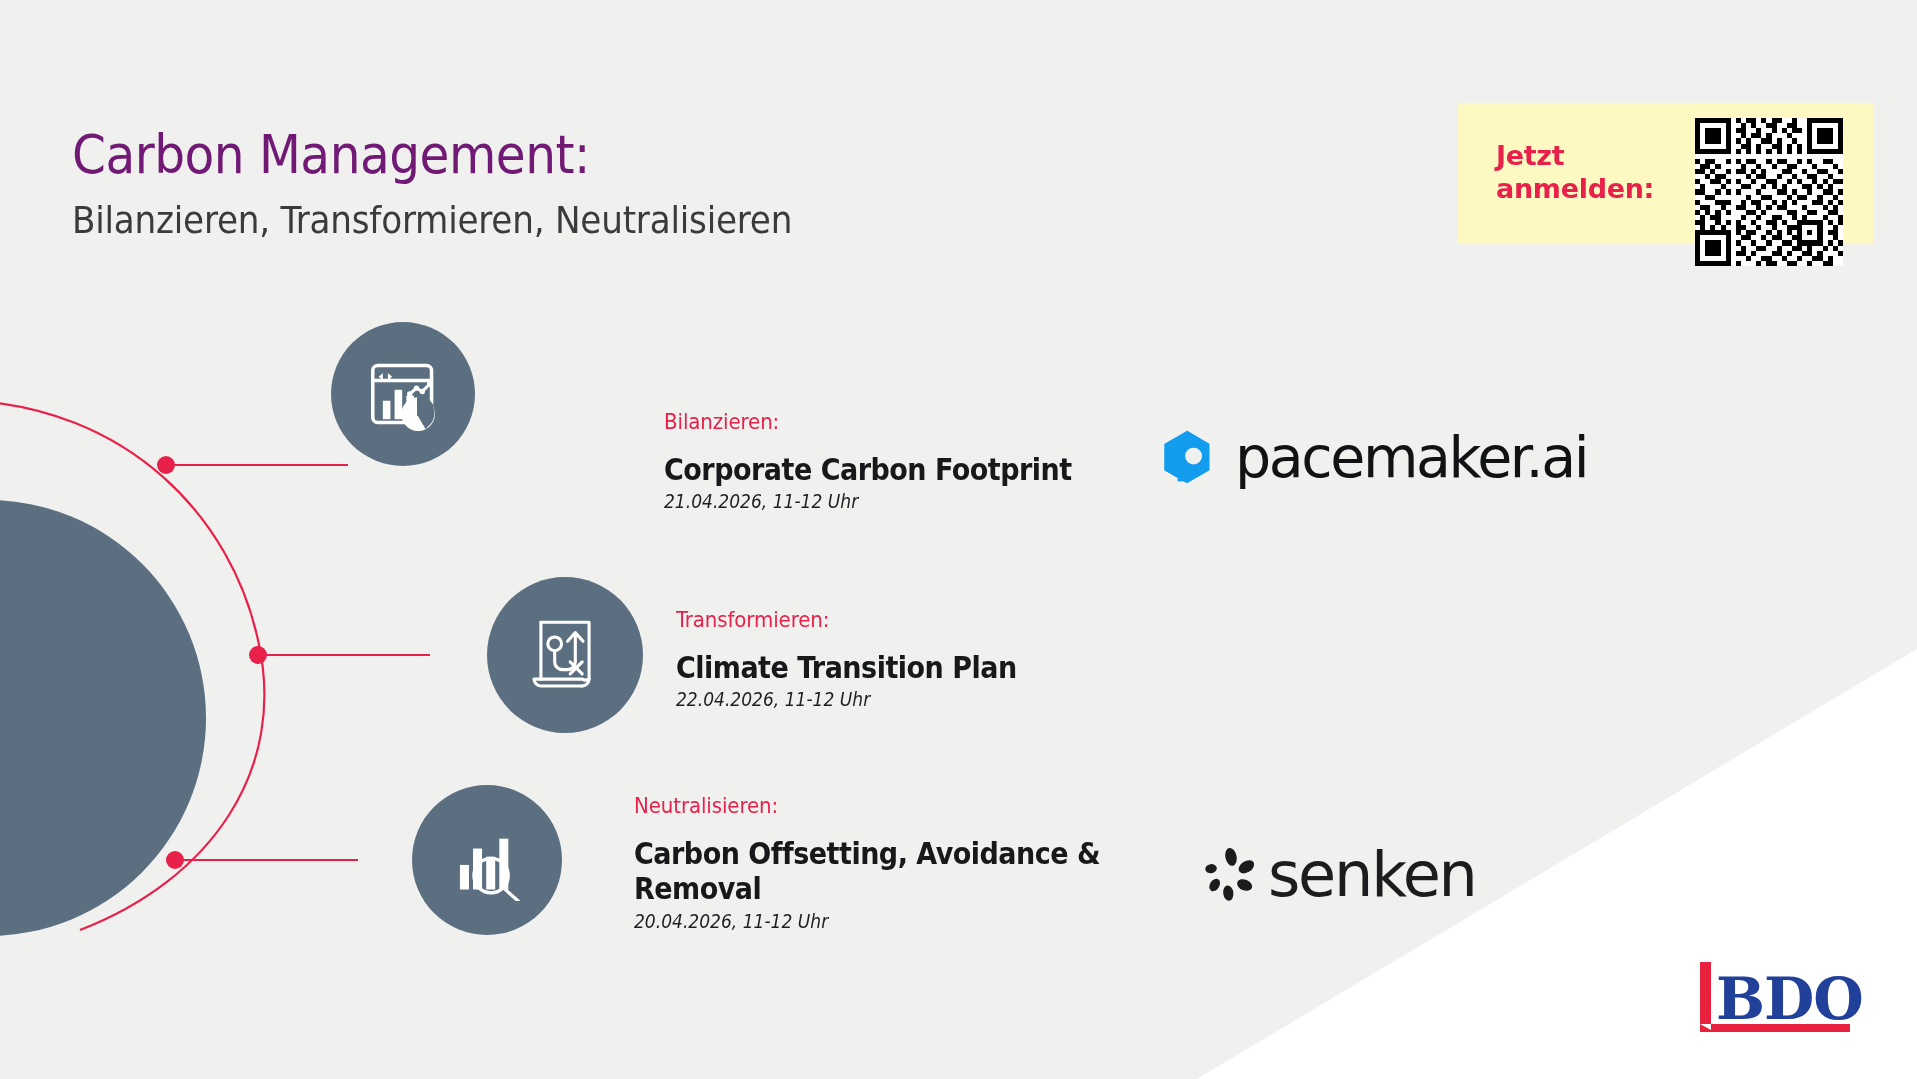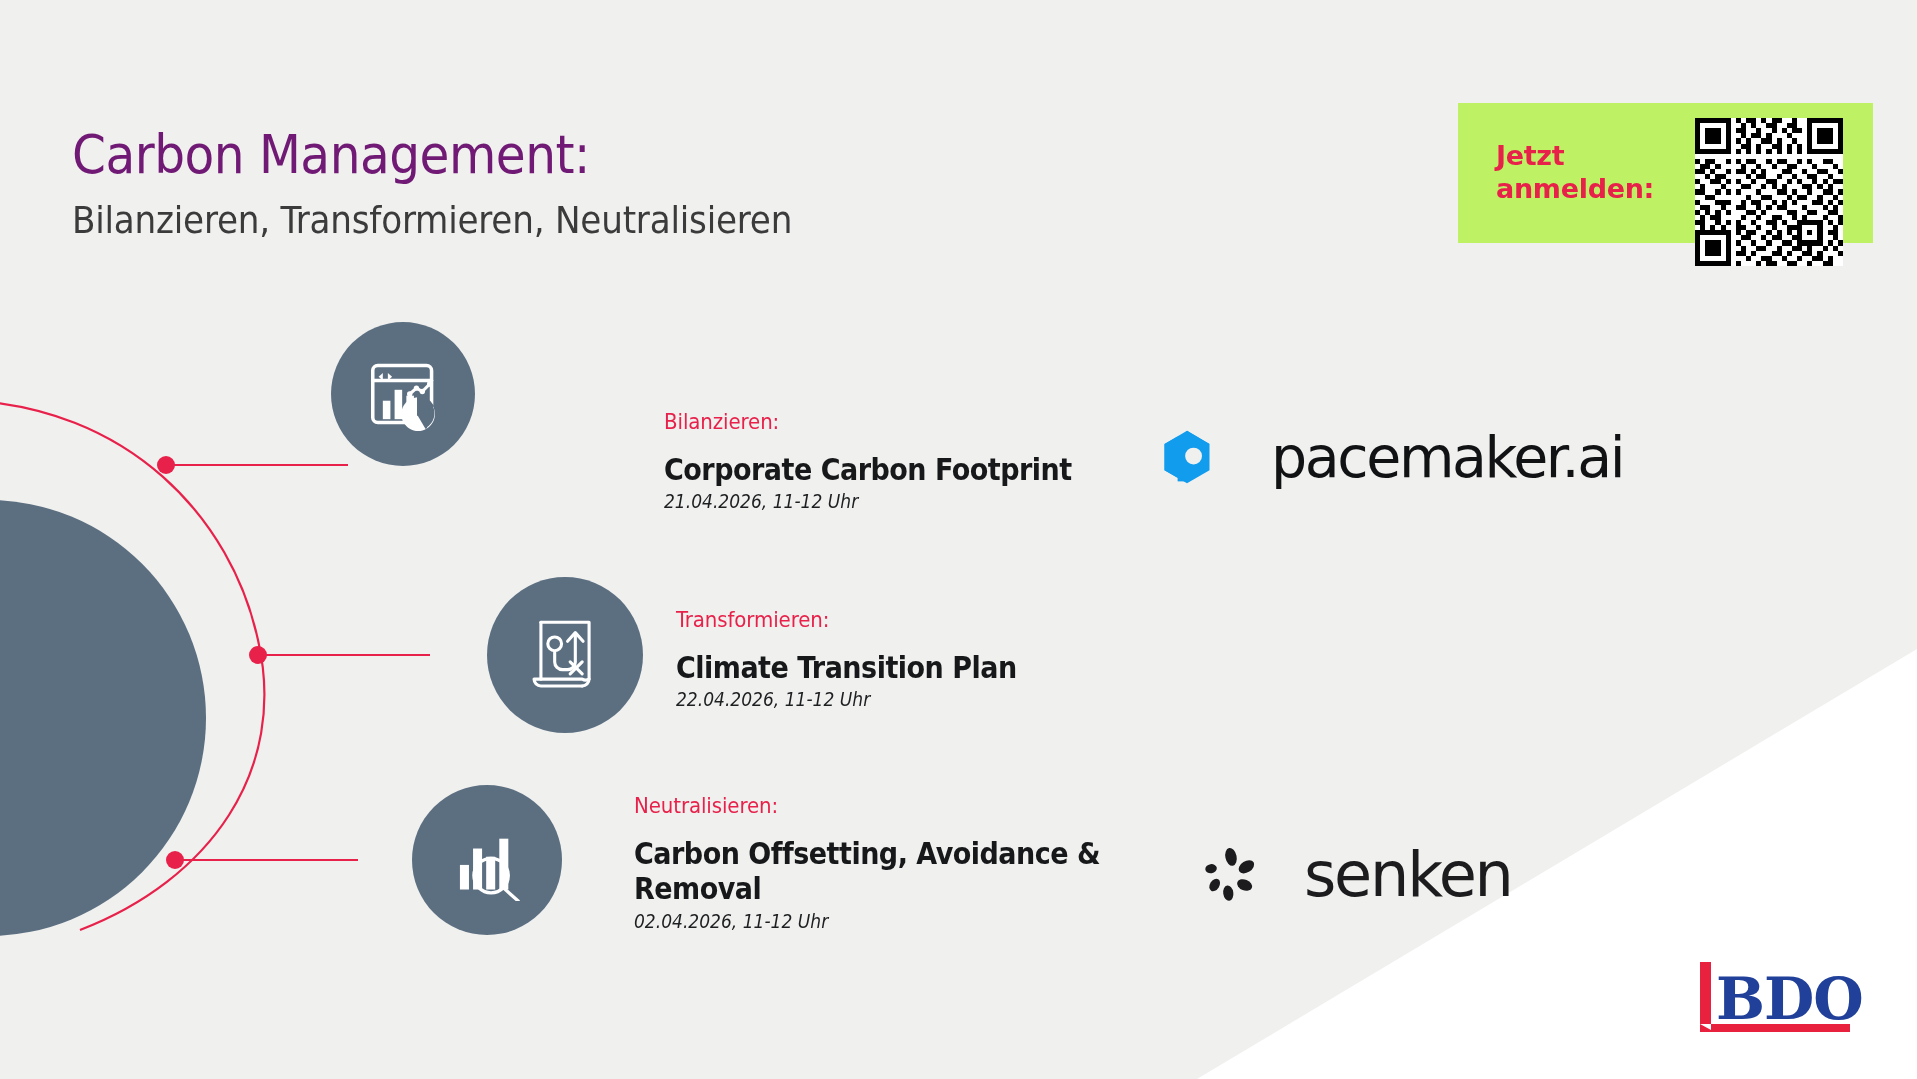--- a/index.html
+++ b/index.html
@@ -26,21 +26,21 @@
   .subline{
     position:absolute;left:72px;top:200px;
     font-size:38px;line-height:1.1;font-weight:400;
     color:#3b3b3b;letter-spacing:-0.2px;white-space:nowrap;
     font-family:"DejaVu Sans Condensed","DejaVu Sans","Liberation Sans",sans-serif;
   }
 
   
   .reg-card{
     position:absolute;left:1458px;top:103px;width:415px;height:140px;
-    background:#bef264;z-index:3;
+    background:#fef9c3;z-index:3;
     display:flex;align-items:center;
   }
   .reg-label{
     margin-left:38px;width:185px;
     font-size:27px;line-height:1.22;font-weight:700;
     color:#e8214a;letter-spacing:-0.3px;
   }
   .qr-wrap{position:absolute;right:18px;top:15px;width:172px;height:148px;}
   .qr-wrap svg{display:block;}
   .badge{
@@ -61,21 +61,21 @@
     font-family:"DejaVu Sans Condensed","DejaVu Sans","Liberation Sans",sans-serif;
   }
   .title.wrap{max-width:560px;}
   .date{
     font-size:19px;font-style:italic;font-weight:400;color:#1d1f21;
     line-height:1.25;margin-top:3px;white-space:nowrap;
     font-family:"DejaVu Sans Condensed","DejaVu Sans","Liberation Sans",sans-serif;
   }
 
   
-  .logo{position:absolute;z-index:4;display:flex;align-items:center;gap:36px;}
+  .logo{position:absolute;z-index:4;display:flex;align-items:center;}
   .logo-text{
     font-size:57px;font-weight:400;color:#111214;letter-spacing:-2.4px;
     font-family:"DejaVu Sans","Liberation Sans",sans-serif;
   }
   .logo-text.senken{font-size:62px;color:#1c1c1e;letter-spacing:-2.2px;}
 
   
   .bdo{position:absolute;left:1700px;top:962px;width:164px;height:76px;z-index:5;}
 </style>
 </head>
@@ -431,21 +431,21 @@
       <g fill="none" stroke="#ffffff" stroke-width="4" stroke-linecap="round">
         <circle cx="55" cy="69" r="21"></circle>
         <line x1="70" y1="84" x2="88" y2="100"></line>
       </g>
       <circle cx="55" cy="69" r="19" fill="none" stroke="#5c6f81" stroke-width="0"></circle>
     </svg>
   </div>
   <div class="txt" style="left:634px;top:793px;">
     <div class="kicker">Neutralisieren:</div>
     <div class="title wrap">Carbon Offsetting, Avoidance &amp; Removal</div>
-    <div class="date">02.04.2026, 11-12 Uhr</div>
+    <div class="date">20.04.2026, 11-12 Uhr</div>
   </div>
   <div class="logo" style="left:1202px;top:838px;">
     <svg viewBox="0 0 64 64" width="58" height="58" xmlns="http://www.w3.org/2000/svg">
       <g fill="#1c1c1e">
         <ellipse cx="32" cy="12" rx="6.2" ry="10" transform="rotate(-12 32 12)"></ellipse>
         <ellipse cx="49" cy="23" rx="6.2" ry="9.4" transform="rotate(58 49 23)"></ellipse>
         <ellipse cx="47" cy="43" rx="6" ry="8.6" transform="rotate(112 47 43)"></ellipse>
         <ellipse cx="29" cy="52" rx="5.6" ry="8.4" transform="rotate(172 29 52)"></ellipse>
         <ellipse cx="14" cy="43" rx="5.2" ry="7.4" transform="rotate(212 14 43)"></ellipse>
         <ellipse cx="10" cy="25" rx="5" ry="6.4" transform="rotate(262 10 25)"></ellipse>

